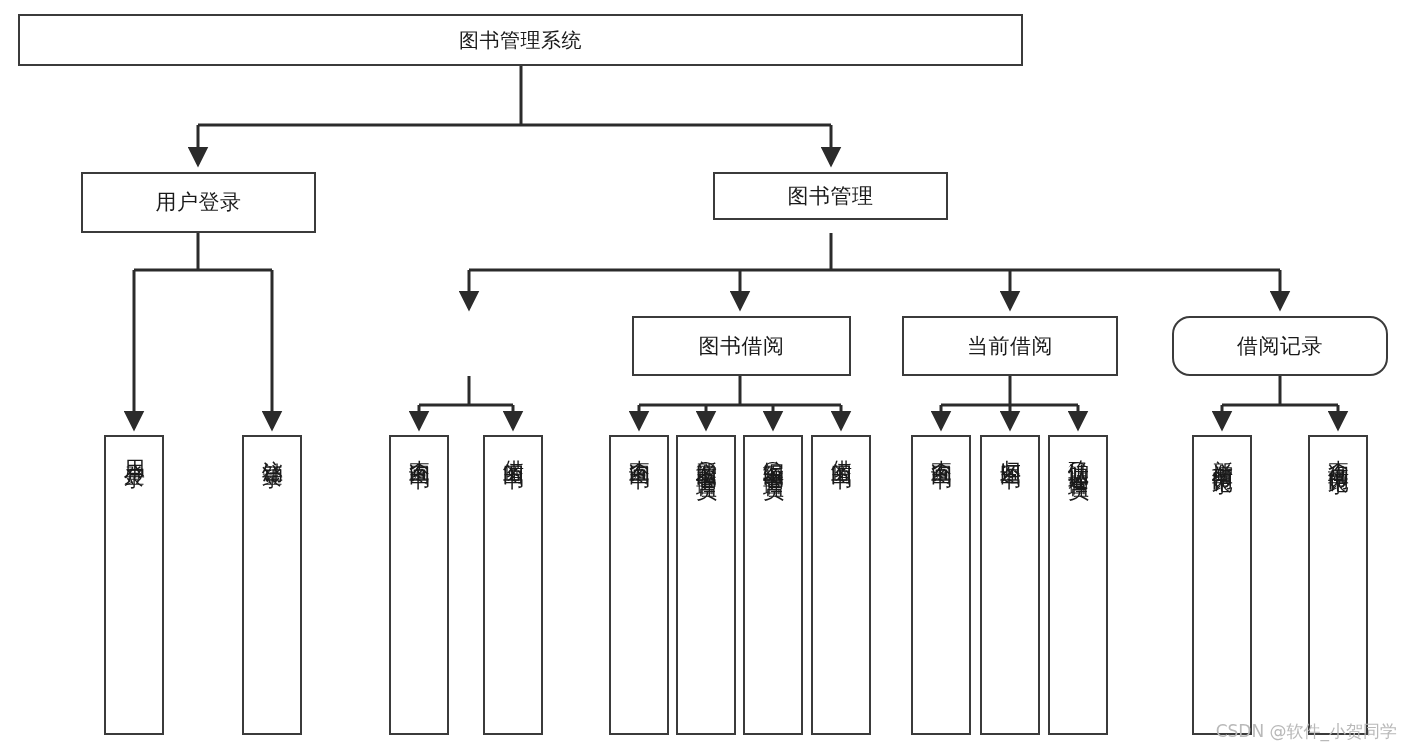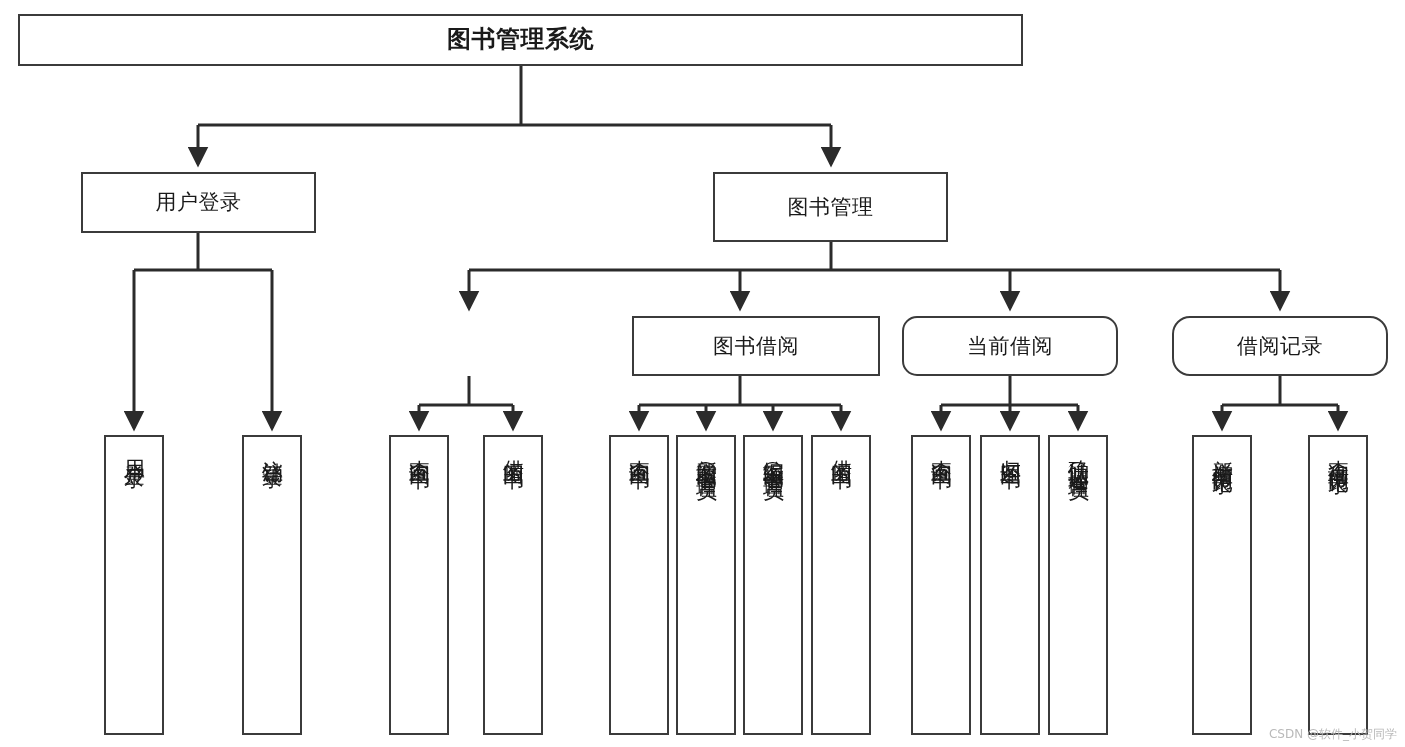--- a/index.html
+++ b/index.html
@@ -37,39 +37,39 @@
     z-index: 2;
   }
   .node-label {
     font-size: 21px;
     line-height: 1.15;
     color: #1a1a1a;
     letter-spacing: 0.5px;
     white-space: nowrap;
     text-align: center;
   }
-  .node-root .node-label { font-size: 24px; font-weight: bold; }
+  .node-root .node-label { font-size: 20px; }
   .node-leaf {
     align-items: flex-start;
     justify-content: center;
     padding-top: 6px;
   }
   .node-leaf .node-label {
     writing-mode: vertical-rl;
     text-orientation: upright;
     font-size: 21px;
     line-height: 1.28;
     letter-spacing: 3px;
     white-space: nowrap;
   }
   #watermark {
     position: absolute;
     right: 8px;
     bottom: 4px;
-    font-size: 12px;
+    font-size: 17px;
     color: #b9b9b9;
     z-index: 5;
     white-space: nowrap;
     font-family: "DejaVu Sans", "Liberation Sans", sans-serif;
   }
 </style>
 </head>
 <body>
 
 <div id="diagram-root">
@@ -128,28 +128,28 @@
     </g>
   </svg>
 
   <div class="node node-root" style="left:18px; top:14px; width:1005px; height:52px;">
     <span class="node-label">图书管理系统</span>
   </div>
 
   <div class="node" style="left:81px; top:172px; width:235px; height:61px;">
     <span class="node-label">用户登录</span>
   </div>
-  <div class="node" style="left:713px; top:172px; width:235px; height:70px;">
+  <div class="node" style="left:713px; top:172px; width:235px; height:48px;">
     <span class="node-label">图书管理</span>
   </div>
 
-  <div class="node" style="left:632px; top:316px; width:248px; height:60px;">
+  <div class="node" style="left:632px; top:316px; width:219px; height:60px;">
     <span class="node-label">图书借阅</span>
   </div>
-  <div class="node" style="left:902px; top:316px; width:216px; height:60px;border-radius:15px;">
+  <div class="node" style="left:902px; top:316px; width:216px; height:60px;">
     <span class="node-label">当前借阅</span>
   </div>
   <div class="node" style="left:1172px; top:316px; width:216px; height:60px;border-radius:18px;">
     <span class="node-label">借阅记录</span>
   </div>
 
   <div class="node node-leaf" style="left:104px; top:435px; width:60px; height:300px;">
     <span class="node-label">用户登录</span>
   </div>
   <div class="node node-leaf" style="left:242px; top:435px; width:60px; height:300px;">

